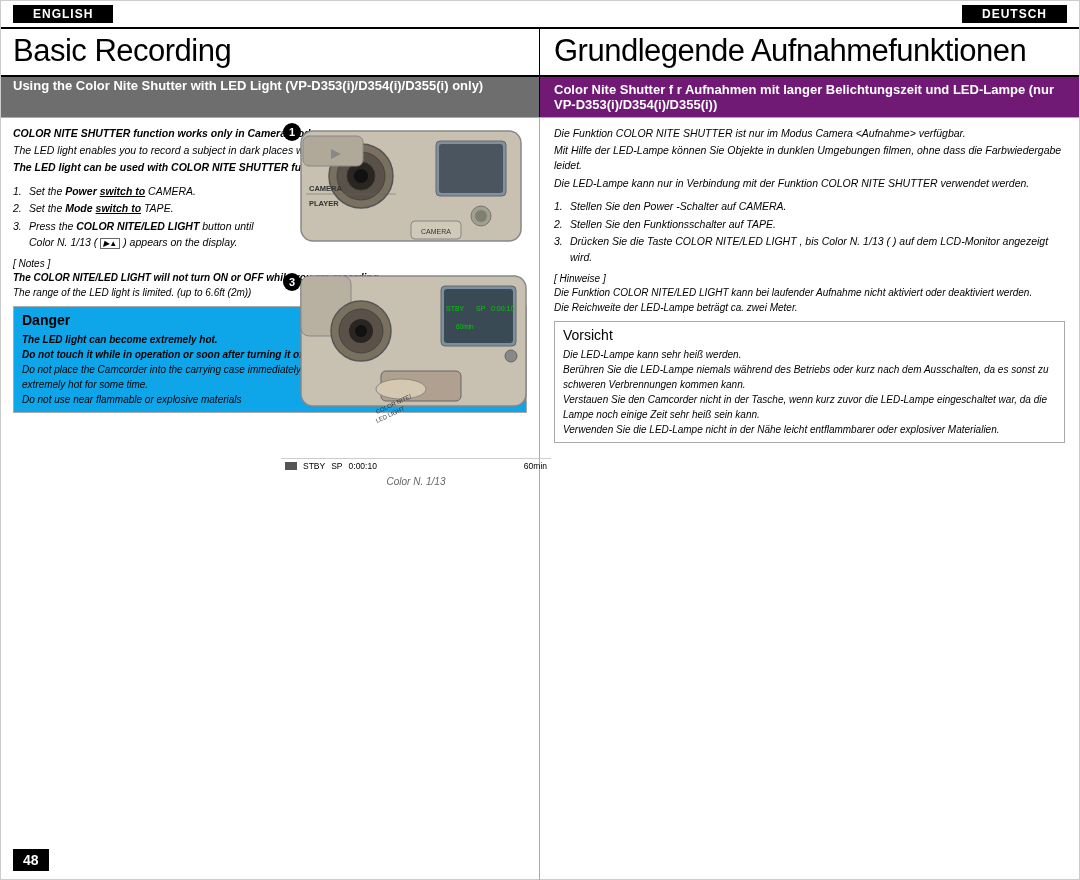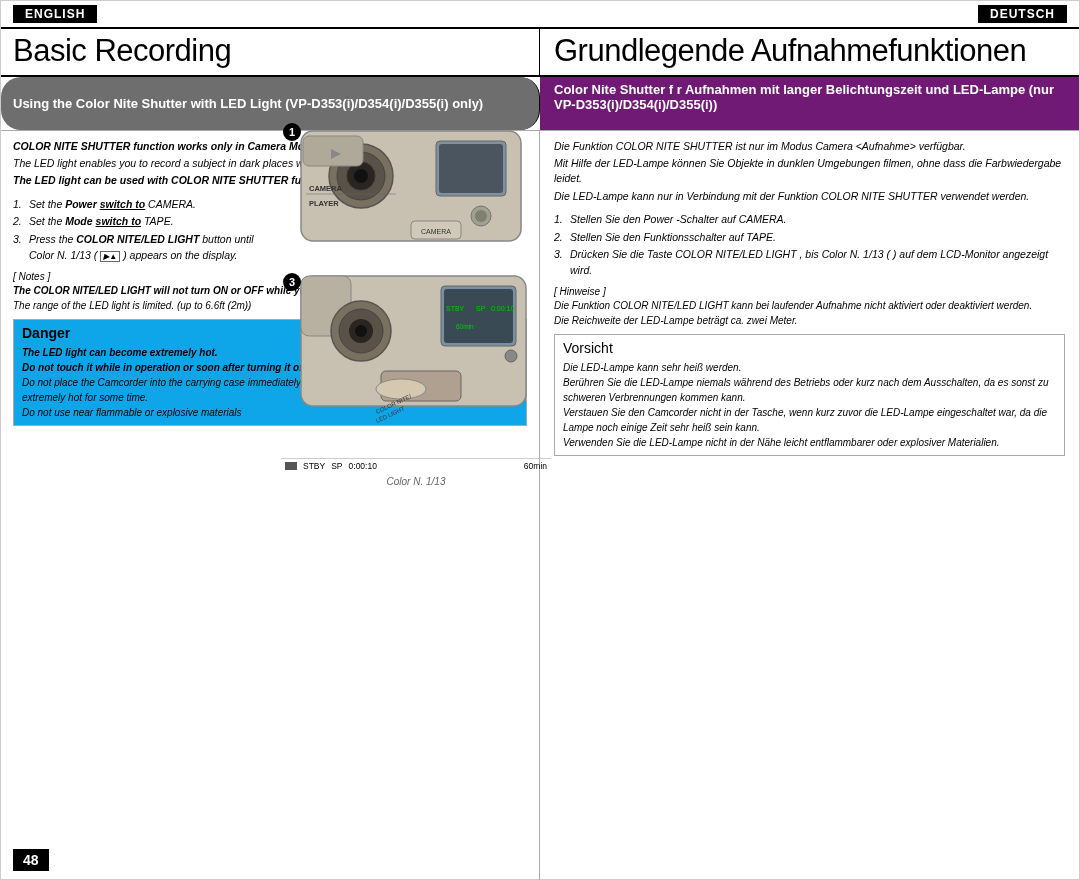--- a/index.html
+++ b/index.html
@@ -26,21 +26,21 @@
       justify-content: space-between;
       align-items: center;
       padding: 4px 12px;
       border-bottom: 2px solid #000;
     }
     .lang-tag {
       background: #000;
       color: #fff;
       font-weight: bold;
       font-size: 12px;
-      padding: 2px 12px;
+      padding: 2px 20px;
       letter-spacing: 1px;
     }
 
     
     .title-row {
       display: flex;
       border-bottom: 2px solid #000;
     }
     .title-left {
       width: 50%;
@@ -60,25 +60,24 @@
 
     
     .section-heading {
       display: flex;
       border-bottom: 1px solid #aaa;
     }
     .section-head-left {
       width: 50%;
       background: #6e6e6e;
       color: #fff;
-      padding: 19px 12px;
+      padding: 1px 12px;
       font-size: 13px;
       font-weight: bold;
       border-right: 1px solid #000;
-      border-radius: 20px;
     }
     .section-head-right {
       width: 50%;
       background: #701a75;
       color: #fff;
       padding: 5px 14px;
       font-size: 13px;
       font-weight: bold;
     }
 

